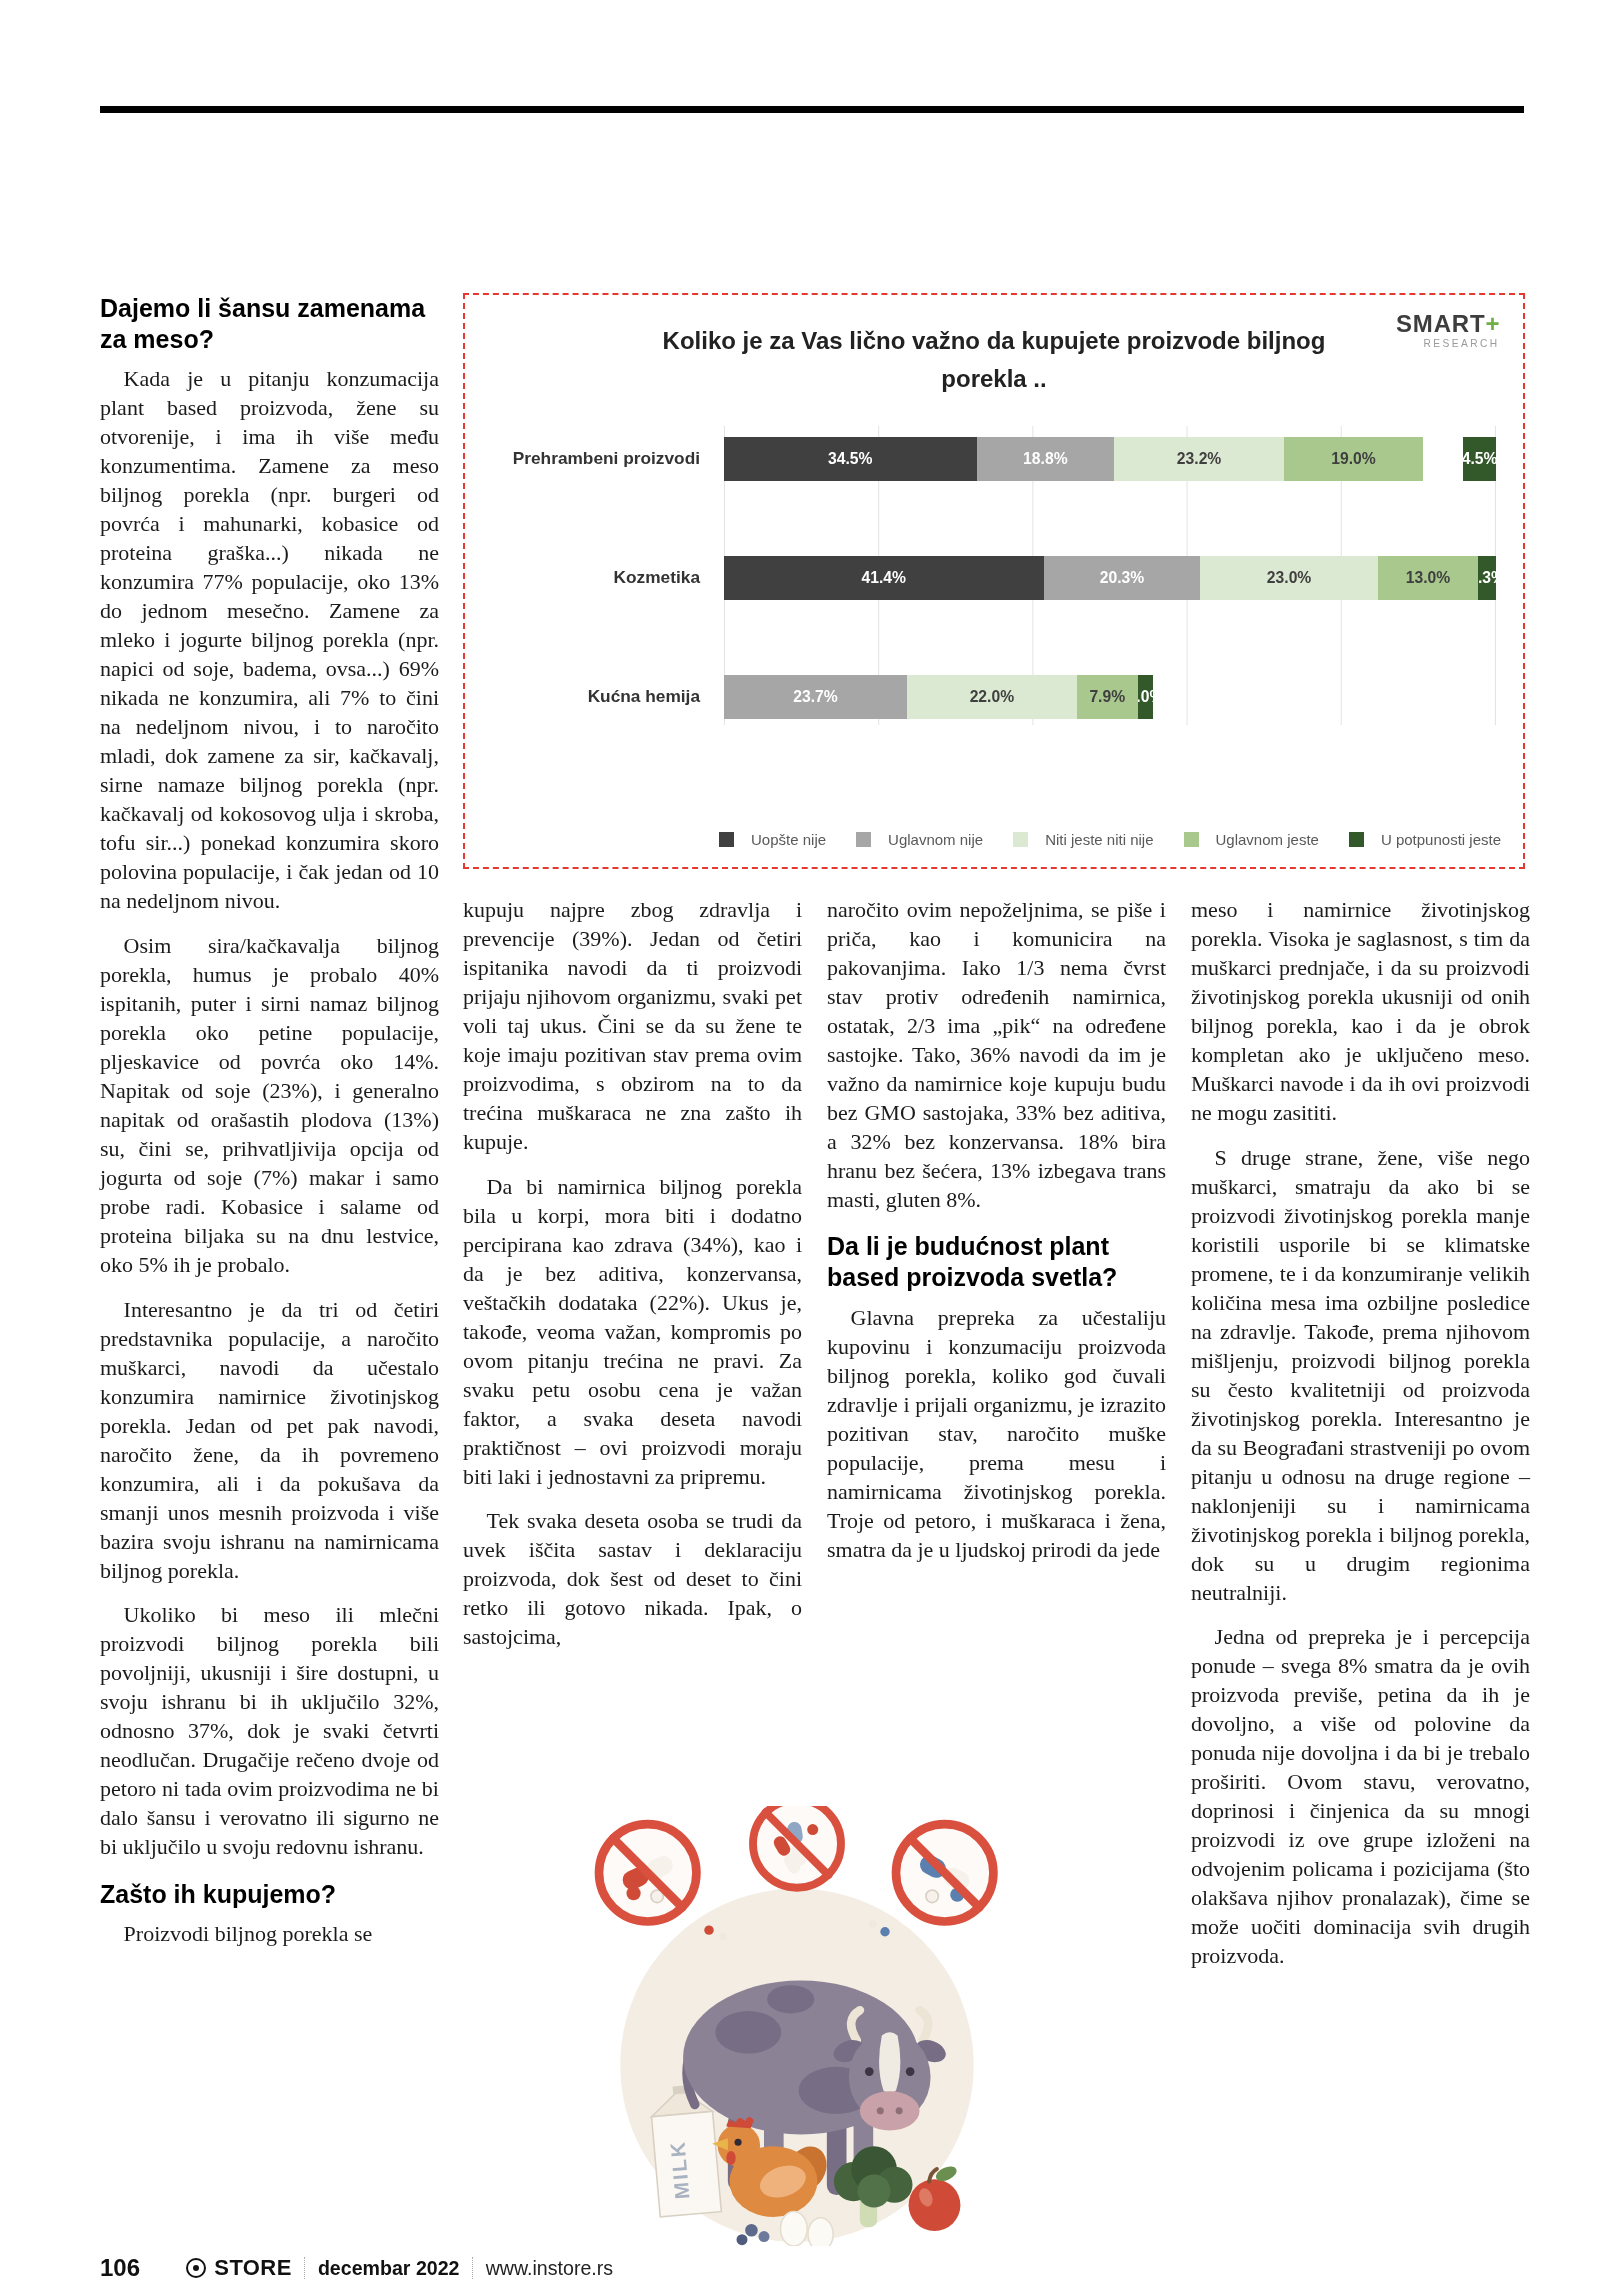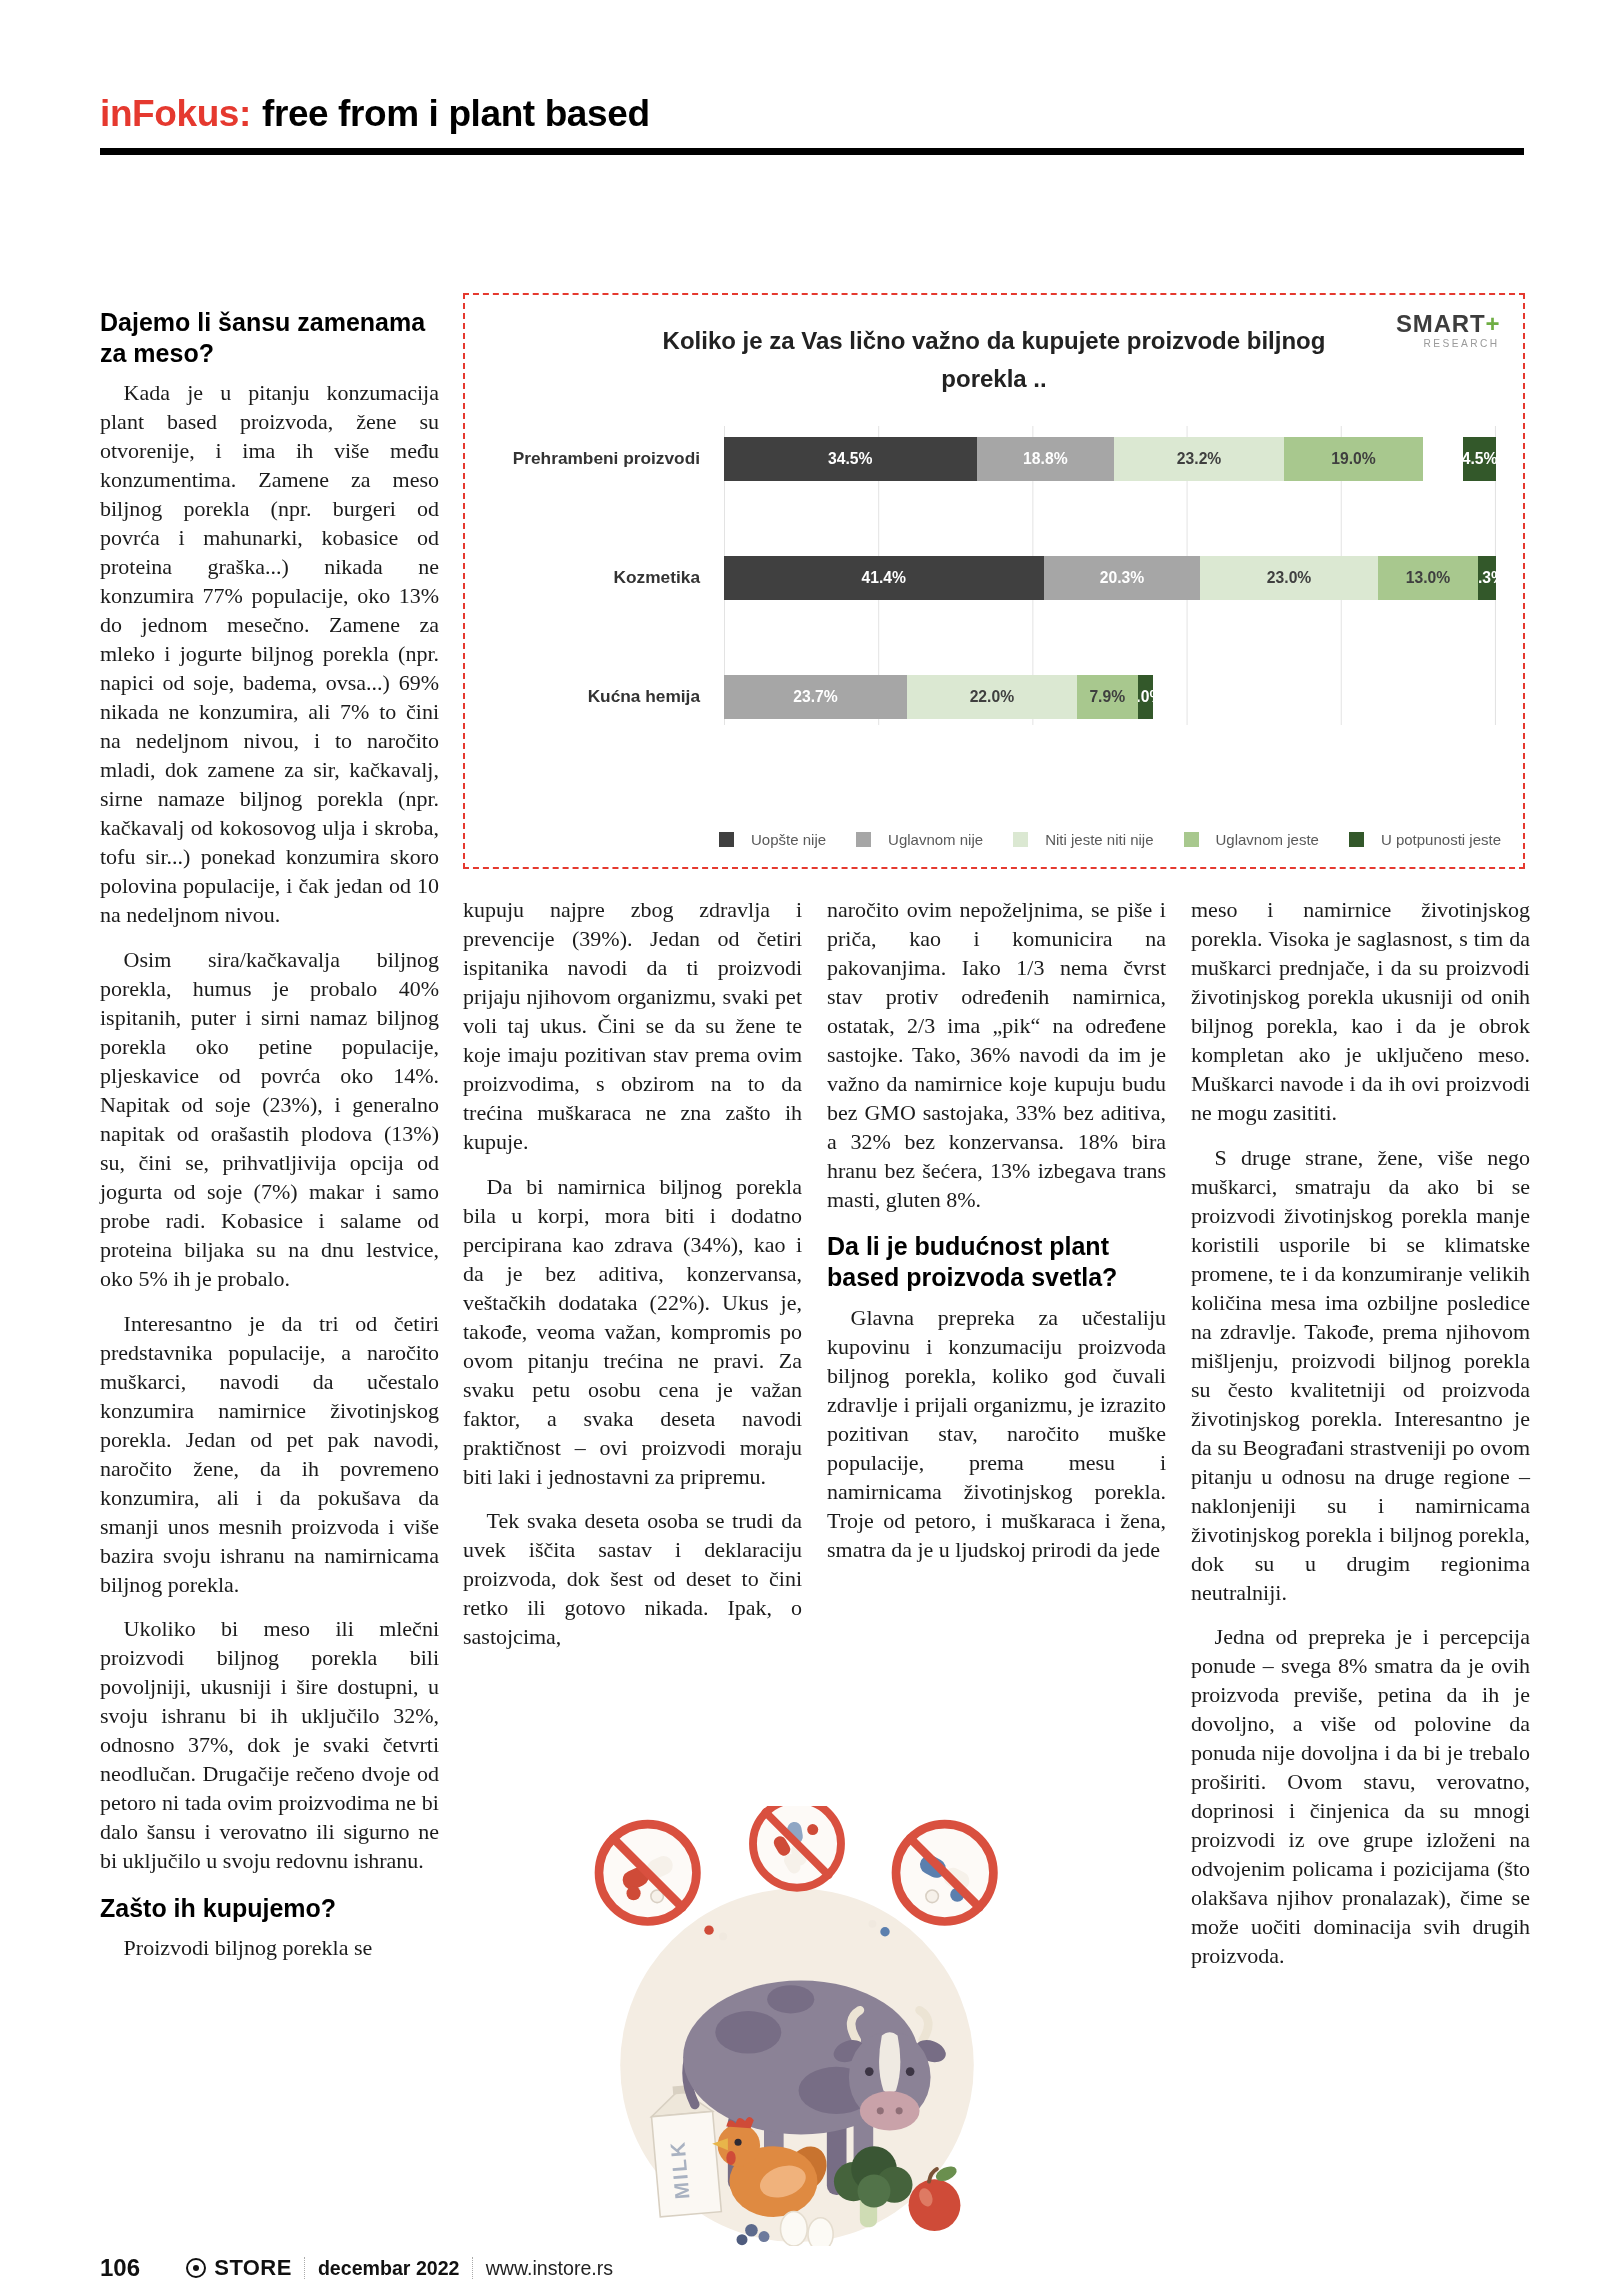--- a/index.html
+++ b/index.html
@@ -27,21 +27,21 @@
     position:absolute; width:339px;
     font-size:22px; line-height:29px; text-align:justify;
   }
   .col p { text-indent:23.6px; margin-bottom:15.7px; }
   .col p.cont { text-indent:0; }
   .col h2 {
     font-family:"Liberation Sans", sans-serif;
     font-size:25px; line-height:31px; color:#000;
     margin:17.3px 0 9.4px; text-align:left;
   }
-  .col h2:first-child { margin-top:14px; }
+  .col h2:first-child { margin-top:0; }
   .col1 { left:100px;  top:293px; }
   .col2 { left:463px;  top:895px; }
   .col3 { left:827px; top:895px; }
   .col4 { left:1191px; top:895px; }
 
   
   .chart-box {
     position:absolute; left:463px; top:293px; width:1062px; height:576px;
     border:2.4px dashed #e5392f; background:#fff;
     padding:20.4px 27px;
@@ -100,23 +100,20 @@
   .logo-circle::after { content:""; width:6.3px; height:6.3px; background:#111; border-radius:50%; }
   .brand { font-weight:bold; font-size:22px; margin-left:7.9px; letter-spacing:0.4px; }
   .sep { width:0; height:22px; border-left:1.6px dotted #aaa; margin:0 12.6px; }
   .fdate { font-weight:bold; font-size:19.6px; }
   .furl { font-size:19.6px; color:#222; }
 </style>
 </head>
 <body>
 
 <div class="header">
-  <h1>
-    <span class="red">inFokus:</span><span>free from i plant based</span>
-  </h1>
   <div class="rule"></div>
 </div>
 
 <div class="chart-box">
   <div class="smart-logo">
     <span class="smart">SMART</span><span class="plus">+</span>
     <span class="research">RESEARCH</span>
   </div>
   <div class="chart-title">Koliko je za Vas lično važno da kupujete proizvode biljnog porekla ..</div>
   <div class="chart-plot">

